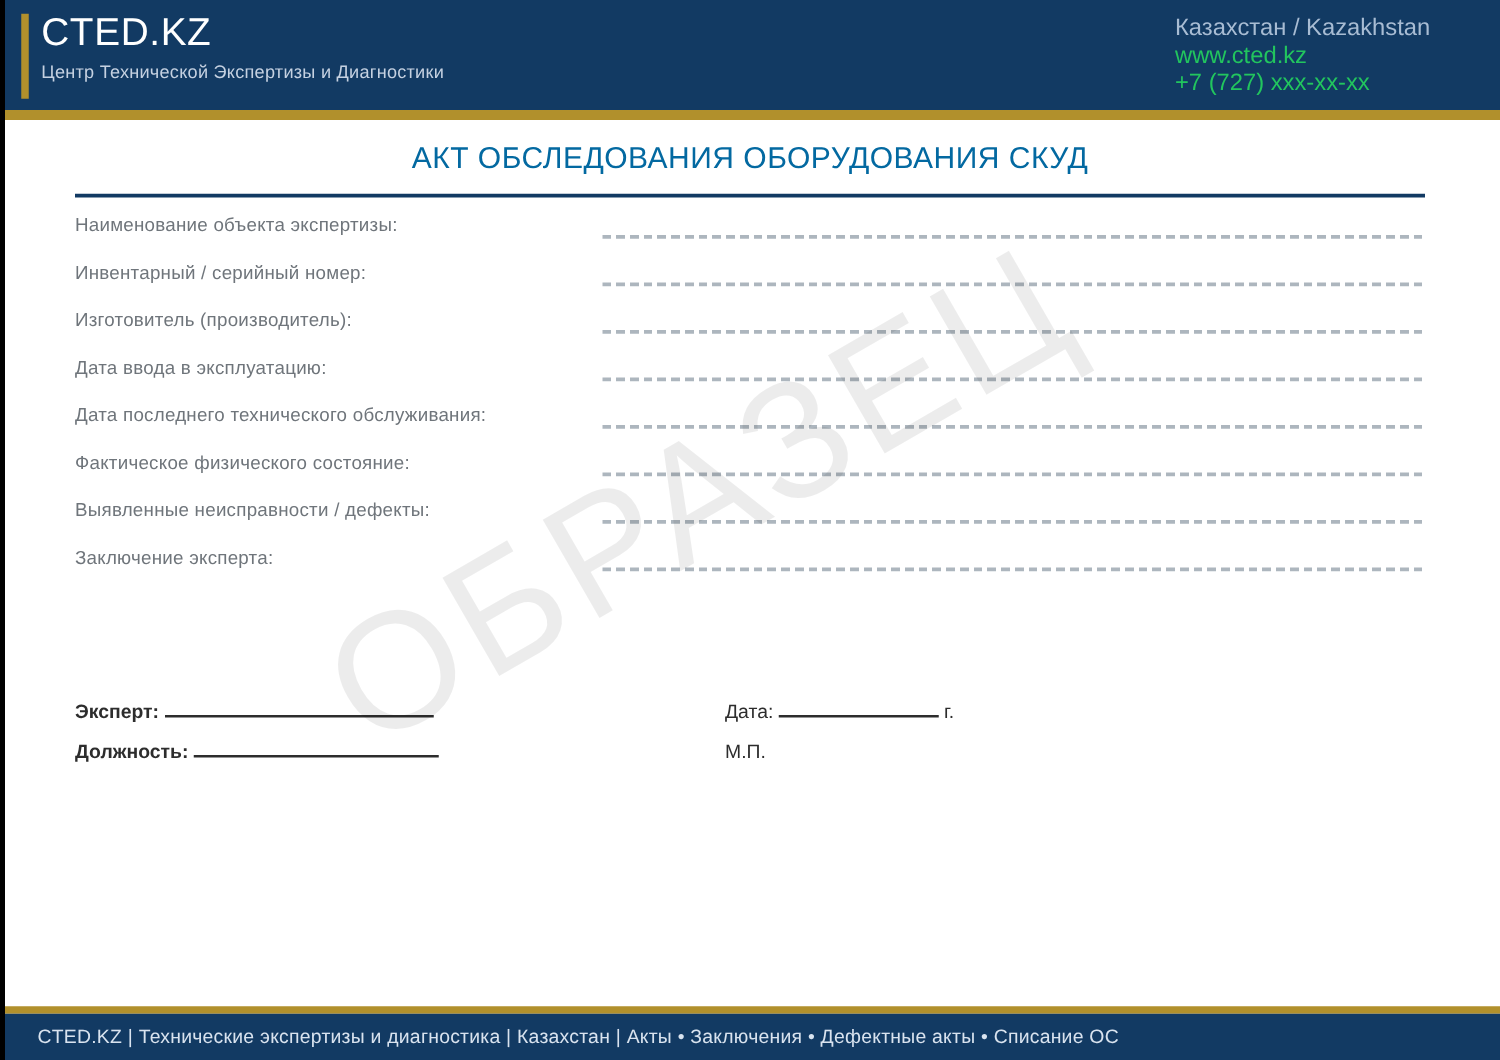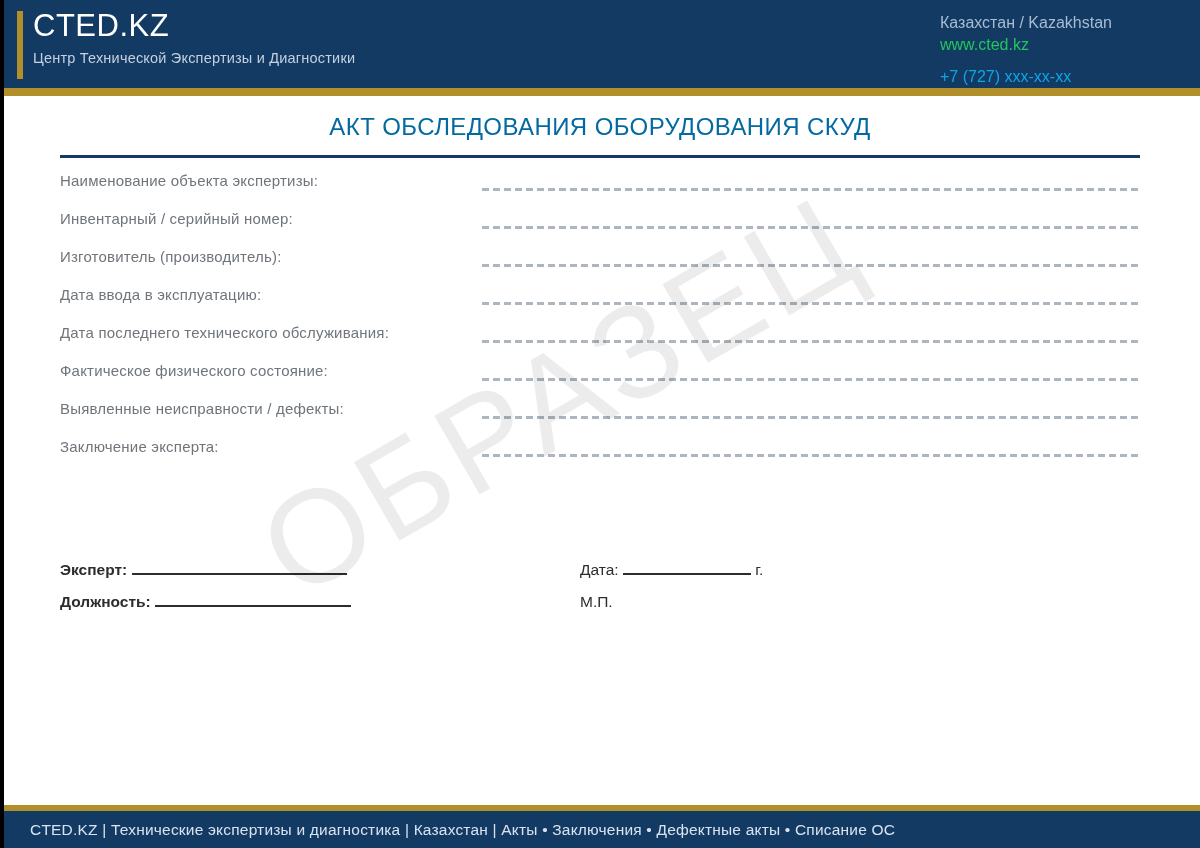--- a/index.html
+++ b/index.html
@@ -24,24 +24,24 @@
     position:absolute; left:17px; top:11px; width:6px; height:68px;
     background:#B1902C;
   }
   .logo-text {
     color:#ffffff; font-size:31px; letter-spacing:0.5px; line-height:36px;
     font-weight:400;
   }
   .logo-subtitle {
     color:#C5D1E1; font-size:14.5px; margin-top:6px; letter-spacing:0.2px;
   }
-  .header-right { position:absolute; left:940px; top:12px; font-size:16px; line-height:22px; }
+  .header-right { position:absolute; left:940px; top:12px; font-size:19px; line-height:22px; }
   .header-country { color:#A8BCD3; }
   .header-site { color:#22c55e; text-decoration:none; display:block; }
-  .header-phone { color:#0ea5e9;margin-top:10px; }
+  .header-phone { color:#22c55e; }
   .gold-strip { position:absolute; top:88px; left:0; width:1200px; height:8px; background:#B1902C; }
 
   
   .doc-title {
     position:absolute; top:113px; left:0; width:1200px;
     text-align:center; color:#0369a1; font-size:24px; letter-spacing:0.4px;
   }
   .title-rule {
     position:absolute; top:155px; left:60px; width:1080px; height:3px;
     background:#123A63;

